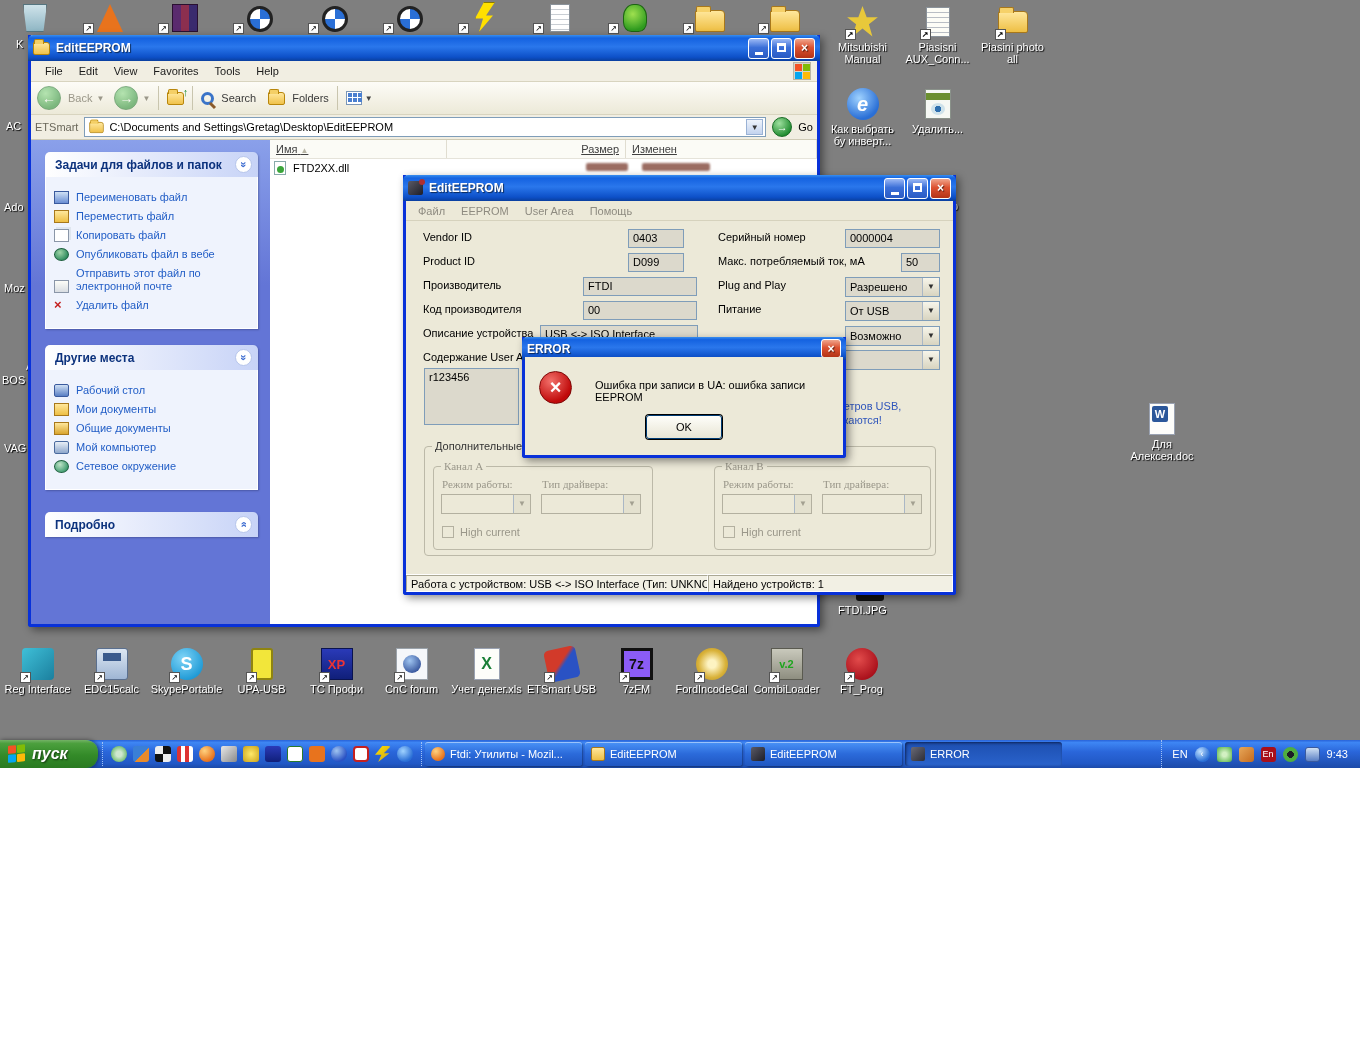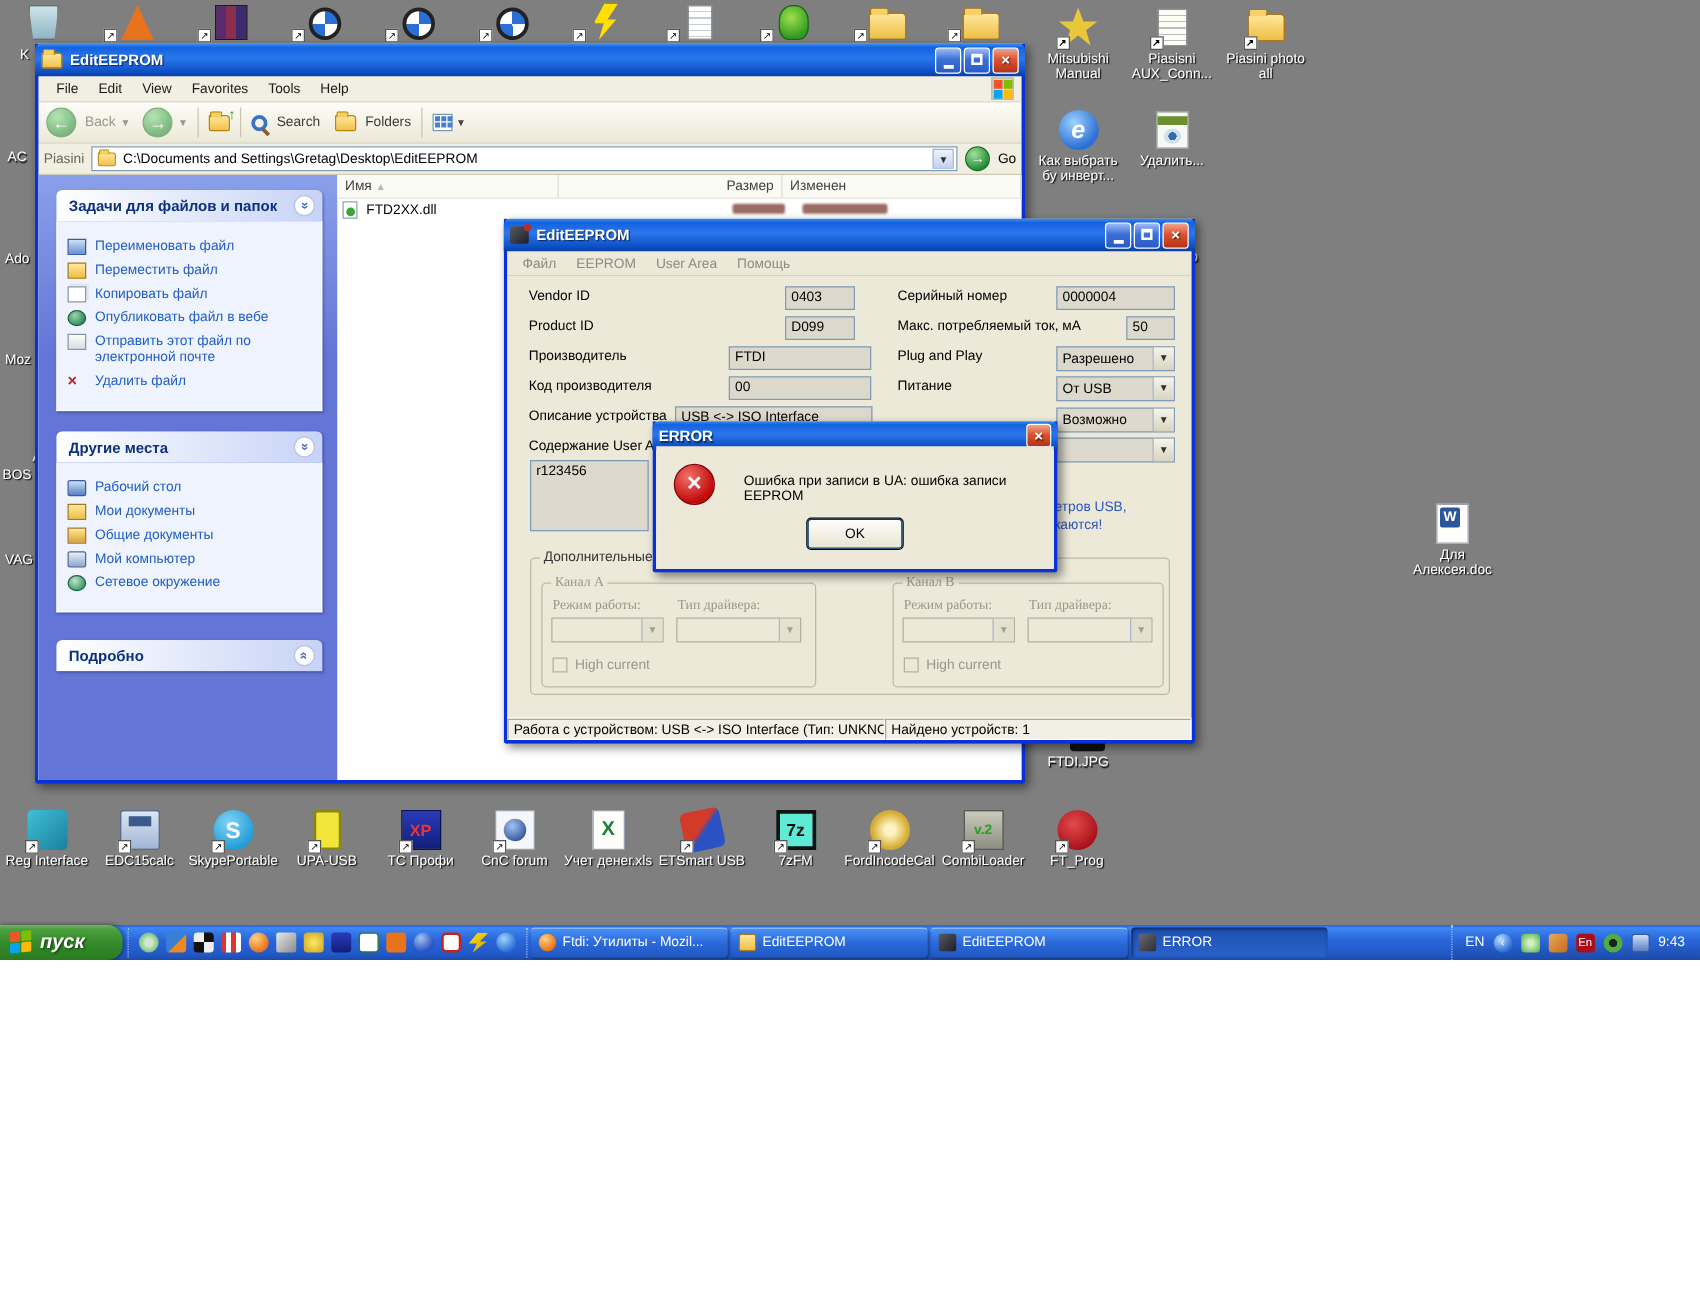--- a/index.html
+++ b/index.html
@@ -47,25 +47,25 @@
   .go-circ { width:20px; height:20px; border-radius:50%; background:radial-gradient(circle at 35% 30%,#9fe09f,#1f8b2f 75%); border:1px solid #176b24; color:#fff; text-align:center; line-height:19px; font-weight:bold; }
 
   .explorer-content { position:absolute; left:0; top:105px; bottom:0; width:100%; display:flex; background:#fff; }
   .taskpane { width:239px; background:linear-gradient(180deg,#8aa0ea,#6375d6 30%); padding:12px 12px 0 14px; overflow:hidden; }
   .wvpanel { border-radius:5px 5px 0 0; overflow:hidden; margin-bottom:16px; box-shadow:1px 1px 2px rgba(0,0,30,.25); }
   .wvhead { height:25px; background:linear-gradient(90deg,#ffffff,#c7d3f7); display:flex; align-items:center; padding:0 6px 0 10px; font-weight:bold; color:#0c327d; font-size:12px; }
   .chev { margin-left:auto; width:17px; height:17px; border-radius:50%; background:#fff; border:1px solid #b5c4ea; color:#3b6bd0; font-weight:bold; text-align:center; line-height:15px; font-size:11px; }
   .chev span { display:inline-block; transform:rotate(90deg); }
   .chev.down span { transform:rotate(-90deg); }
   .wvbody { background:#eff3fd; border:1px solid #fff; border-top:none; padding:8px 6px 10px 8px; }
-  .taskitem { display:flex; gap:7px; margin:6px 0; color:#215dc6; align-items:flex-start; line-height:13px; }
+  .taskitem { display:flex; gap:7px; margin:6px 0; color:#215dc6; align-items:flex-end; line-height:13px; }
   .ticn { flex:0 0 15px; height:13px; margin-top:0; }
 
   .filepane { flex:1; position:relative; background:#fff; }
-  .listhead { display:flex; height:19px; border-bottom:1px solid #e5e3da; background:#fbfbf6; color:#404040; }
+  .listhead { display:flex; height:19px; border-bottom:1px solid #e5e3da; background:#fbfbf6; color:#404040;text-decoration:underline; }
   .lhcell { border-right:1px solid #e0ddd0; padding:3px 6px 0 6px; }
   .sortarrow { color:#b9b6a6; font-size:8px; }
   .filerow { display:flex; align-items:center; height:17px; padding-left:4px; gap:4px; }
   .fsel { background:#d9d5c4; outline:1px dotted #9a968a; }
   .exeicn { width:14px; height:13px; background:linear-gradient(135deg,#5a5a66,#1d1d26); border-radius:2px; position:relative; }
   .exeicn:after { content:""; position:absolute; right:-2px; top:-2px; width:6px; height:6px; background:#8c2f2f; border-radius:50%; }
   .dllicn { width:12px; height:14px; background:#fff; border:1px solid #8aa; position:relative; }
   .dllicn:after { content:""; position:absolute; left:2px; top:4px; width:7px; height:7px; background:#3aa53a; border-radius:50%; }
   .smudge { position:absolute; height:8px; background:#7a3b2e; opacity:.75; filter:blur(1px); border-radius:2px; }
 
@@ -281,21 +281,21 @@
         <span>X</span>
       </div>
       <div class="dlabel" style="width:75px">Учет денег.xls</div>
     </div>
   <div class="dicon" style="left:524px;top:648px">
       <div class="ig" style="background:linear-gradient(135deg,#d23a2a 45%,#2a52c4 55%);border-radius:5px;transform:rotate(-12deg)"></div>
       <span class="sc" style="left:20px;bottom:12px">↗</span>
       <div class="dlabel">ETSmart USB</div>
     </div>
   <div class="dicon" style="left:599px;top:648px">
-      <div class="ig" style="background:#5eead4;border:3px solid #111;color:#111;font-size:14px">
+      <div class="ig" style="background:#8b5cf6;border:3px solid #111;color:#111;font-size:14px">
         <span>7z</span>
       </div>
       <span class="sc" style="left:20px;bottom:12px">↗</span>
       <div class="dlabel">7zFM</div>
     </div>
   <div class="dicon" style="left:674px;top:648px">
       <div class="ig" style="border-radius:50%;background:radial-gradient(circle,#fdf3c2 18%,#d9b23a 60%,#b08a1e)"></div>
       <span class="sc" style="left:20px;bottom:12px">↗</span>
       <div class="dlabel">FordIncodeCal</div>
     </div>
@@ -369,21 +369,21 @@
             <i style="background:#4a7fd0"></i>
             <i style="background:#4a7fd0"></i>
             <i style="background:#4a7fd0"></i>
             <i style="background:#4a7fd0"></i>
             <i style="background:#4a7fd0"></i>
           </span>
         <span style="font-size:8px;color:#444">▼</span>
       </div>
     </div>
     <div class="addressbar">
-      <span style="color:#6a675a">Piasini</span>
+      <span style="color:#6a675a">ETSmart</span>
       <div class="addr-combo">
         <div class="folder16" style="transform:scale(.85)"></div>
         <span>C:\Documents and Settings\Gretag\Desktop\EditEEPROM</span>
         <div class="addr-drop">▼</div>
       </div>
       <div class="go-circ">→</div>
       <span>Go</span>
     </div>
 
     <div class="explorer-content">

